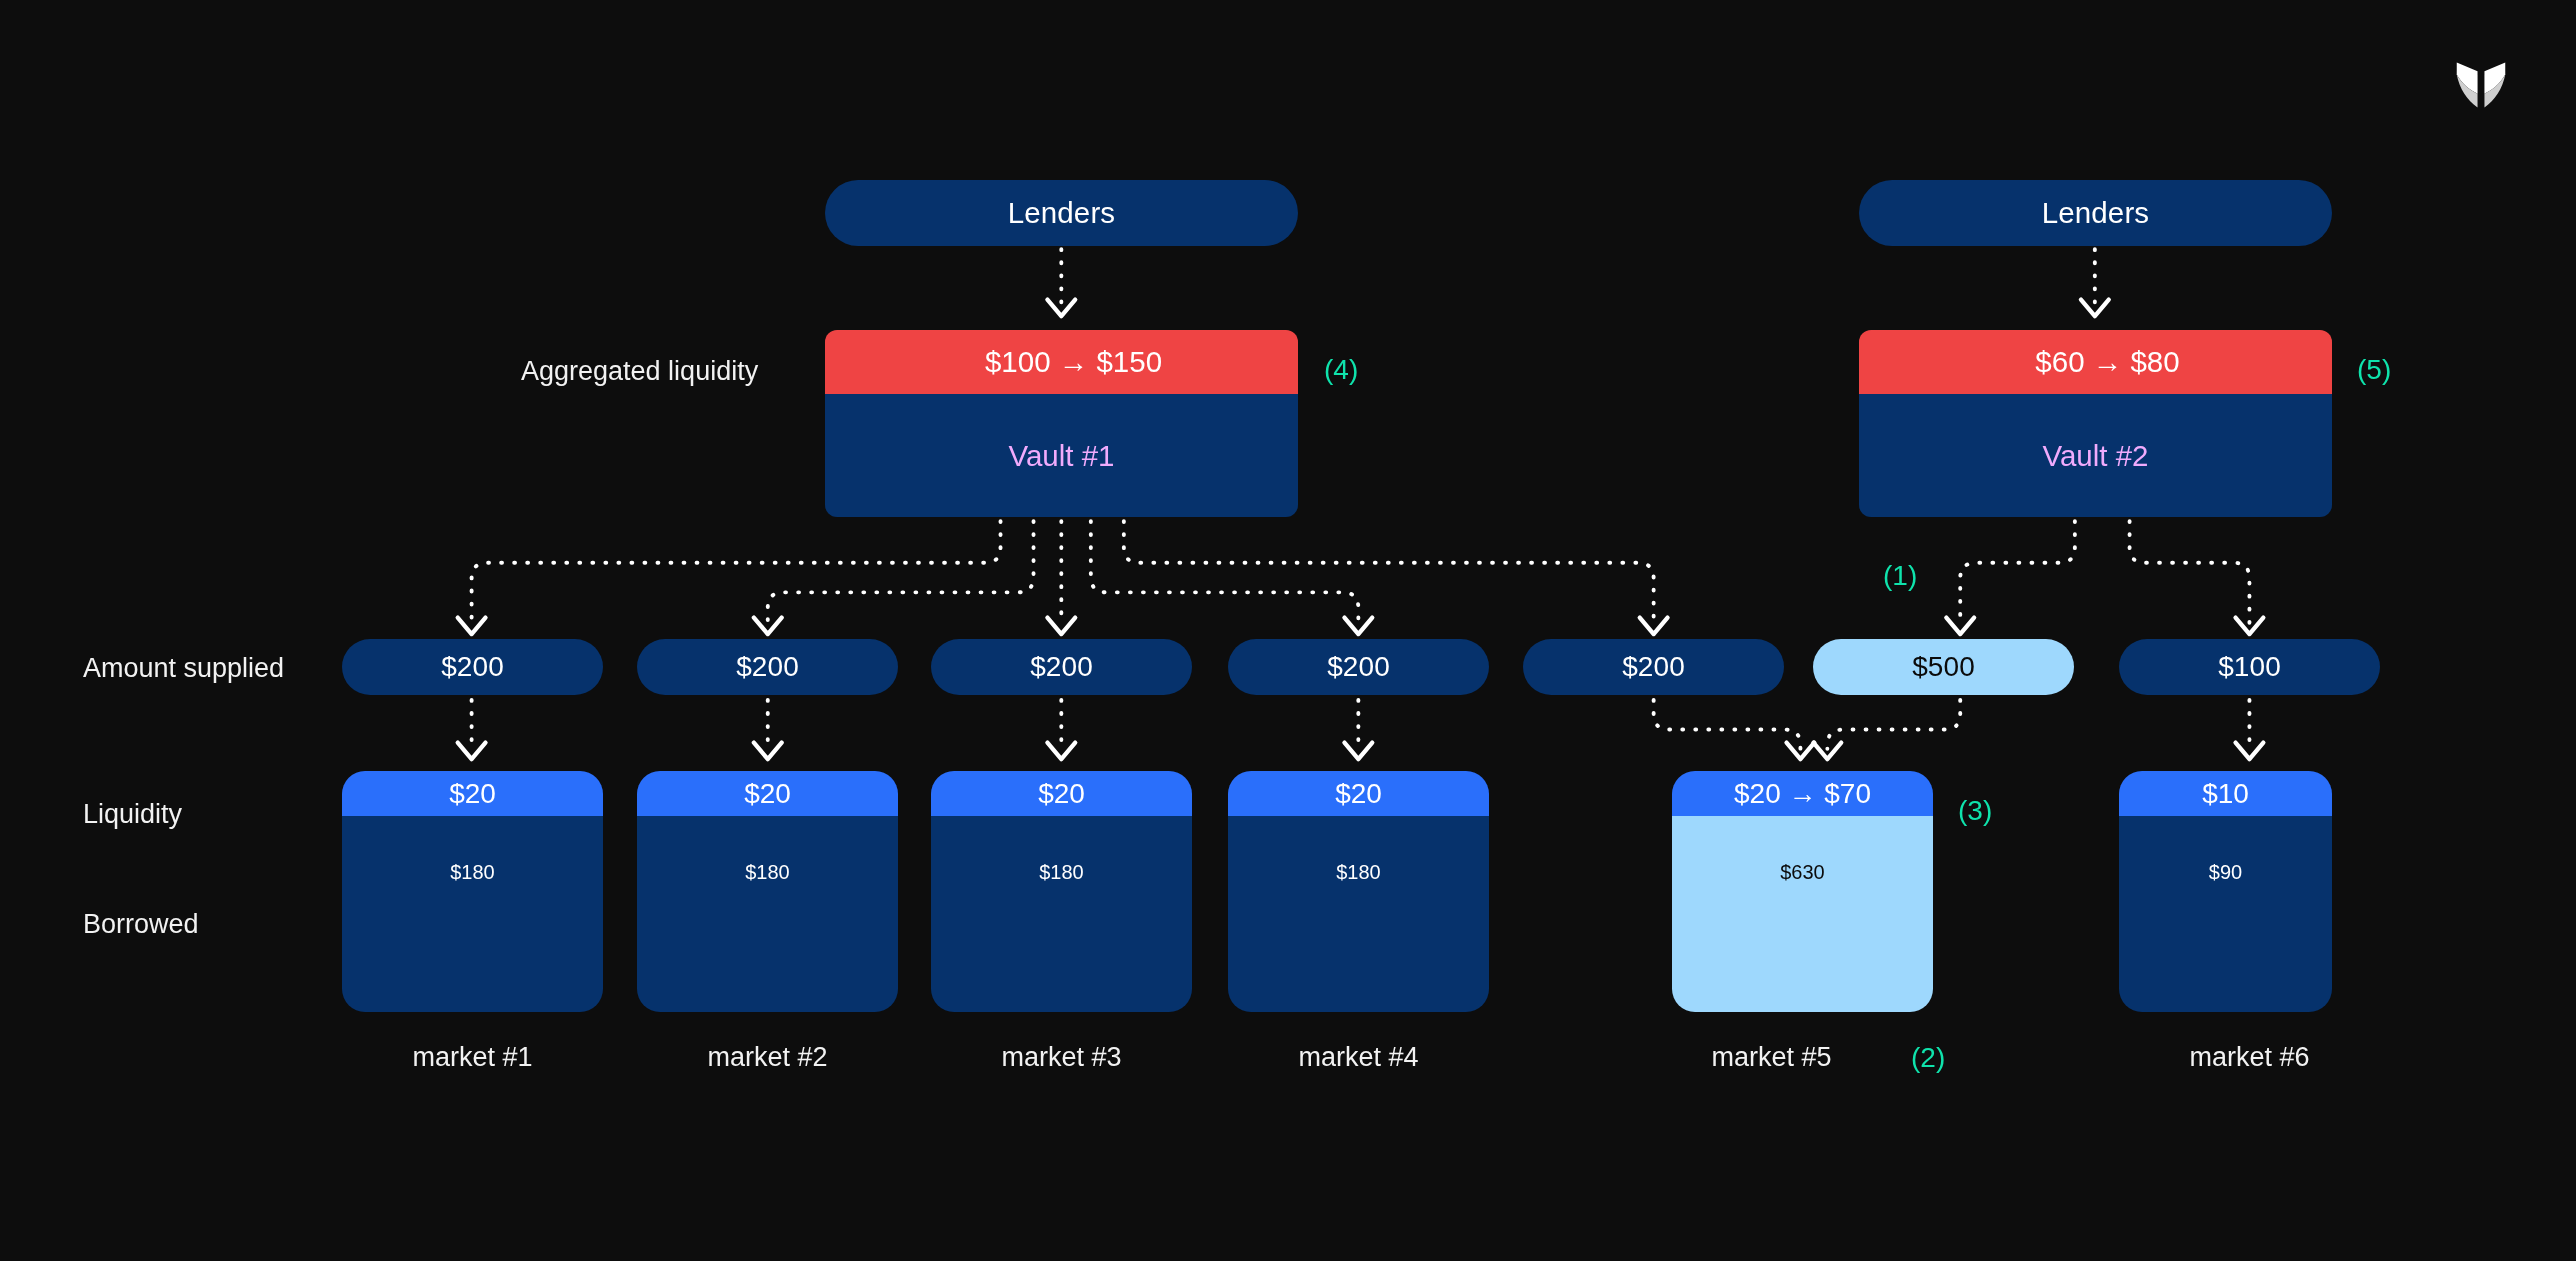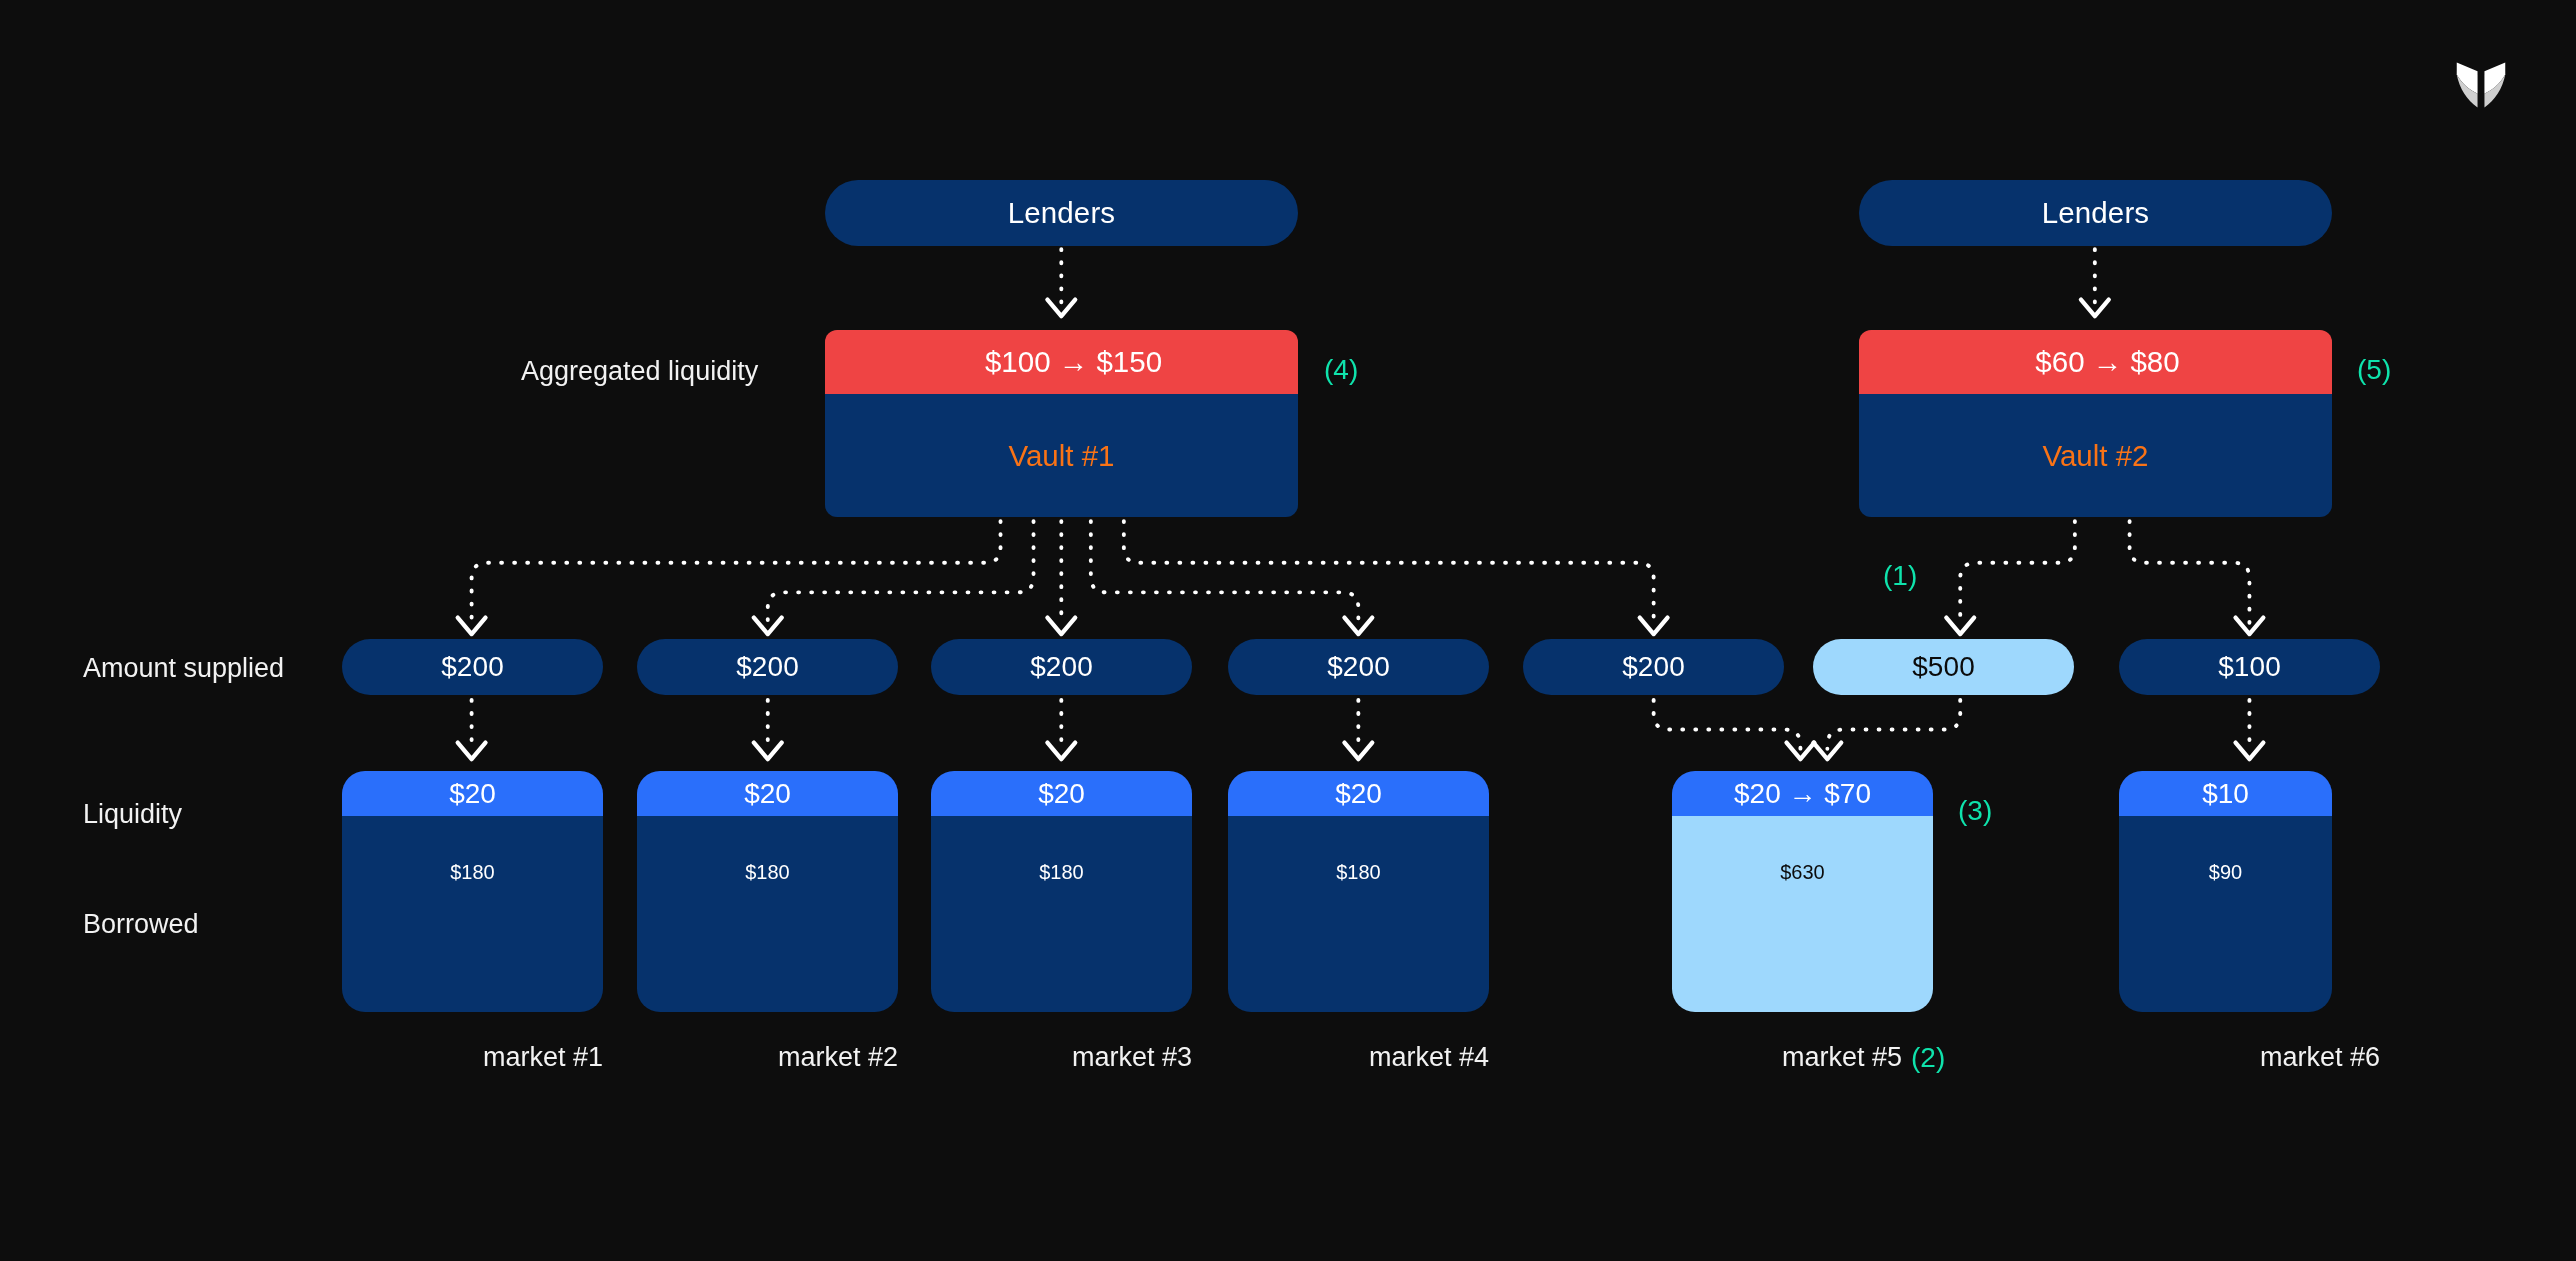--- a/index.html
+++ b/index.html
@@ -72,21 +72,21 @@
     color: #ffffff;
     padding-left: 24px;
   }
   .vault-bottom {
     background: #06326c;
     flex: 1;
     display: flex;
     align-items: center;
     justify-content: center;
     font-size: 29.5px;
-    color: #f97316;
+    color: #f0abfc;
   }
 
   
   .supply {
     border-radius: 29.5px;
     height: 56px;
     background: #06326c;
     color: #ffffff;
     font-size: 28px;
   }
@@ -135,21 +135,21 @@
     color: #f2f2f2;
     text-align: left;
     white-space: nowrap;
   }
 
   
   .caption {
     position: absolute;
     font-size: 27px;
     color: #f2f2f2;
-    text-align: right;
+    text-align: center;
     white-space: nowrap;
   }
 
   
   .step {
     position: absolute;
     font-size: 28px;
     color: #0fe3ac;
     white-space: nowrap;
   }

